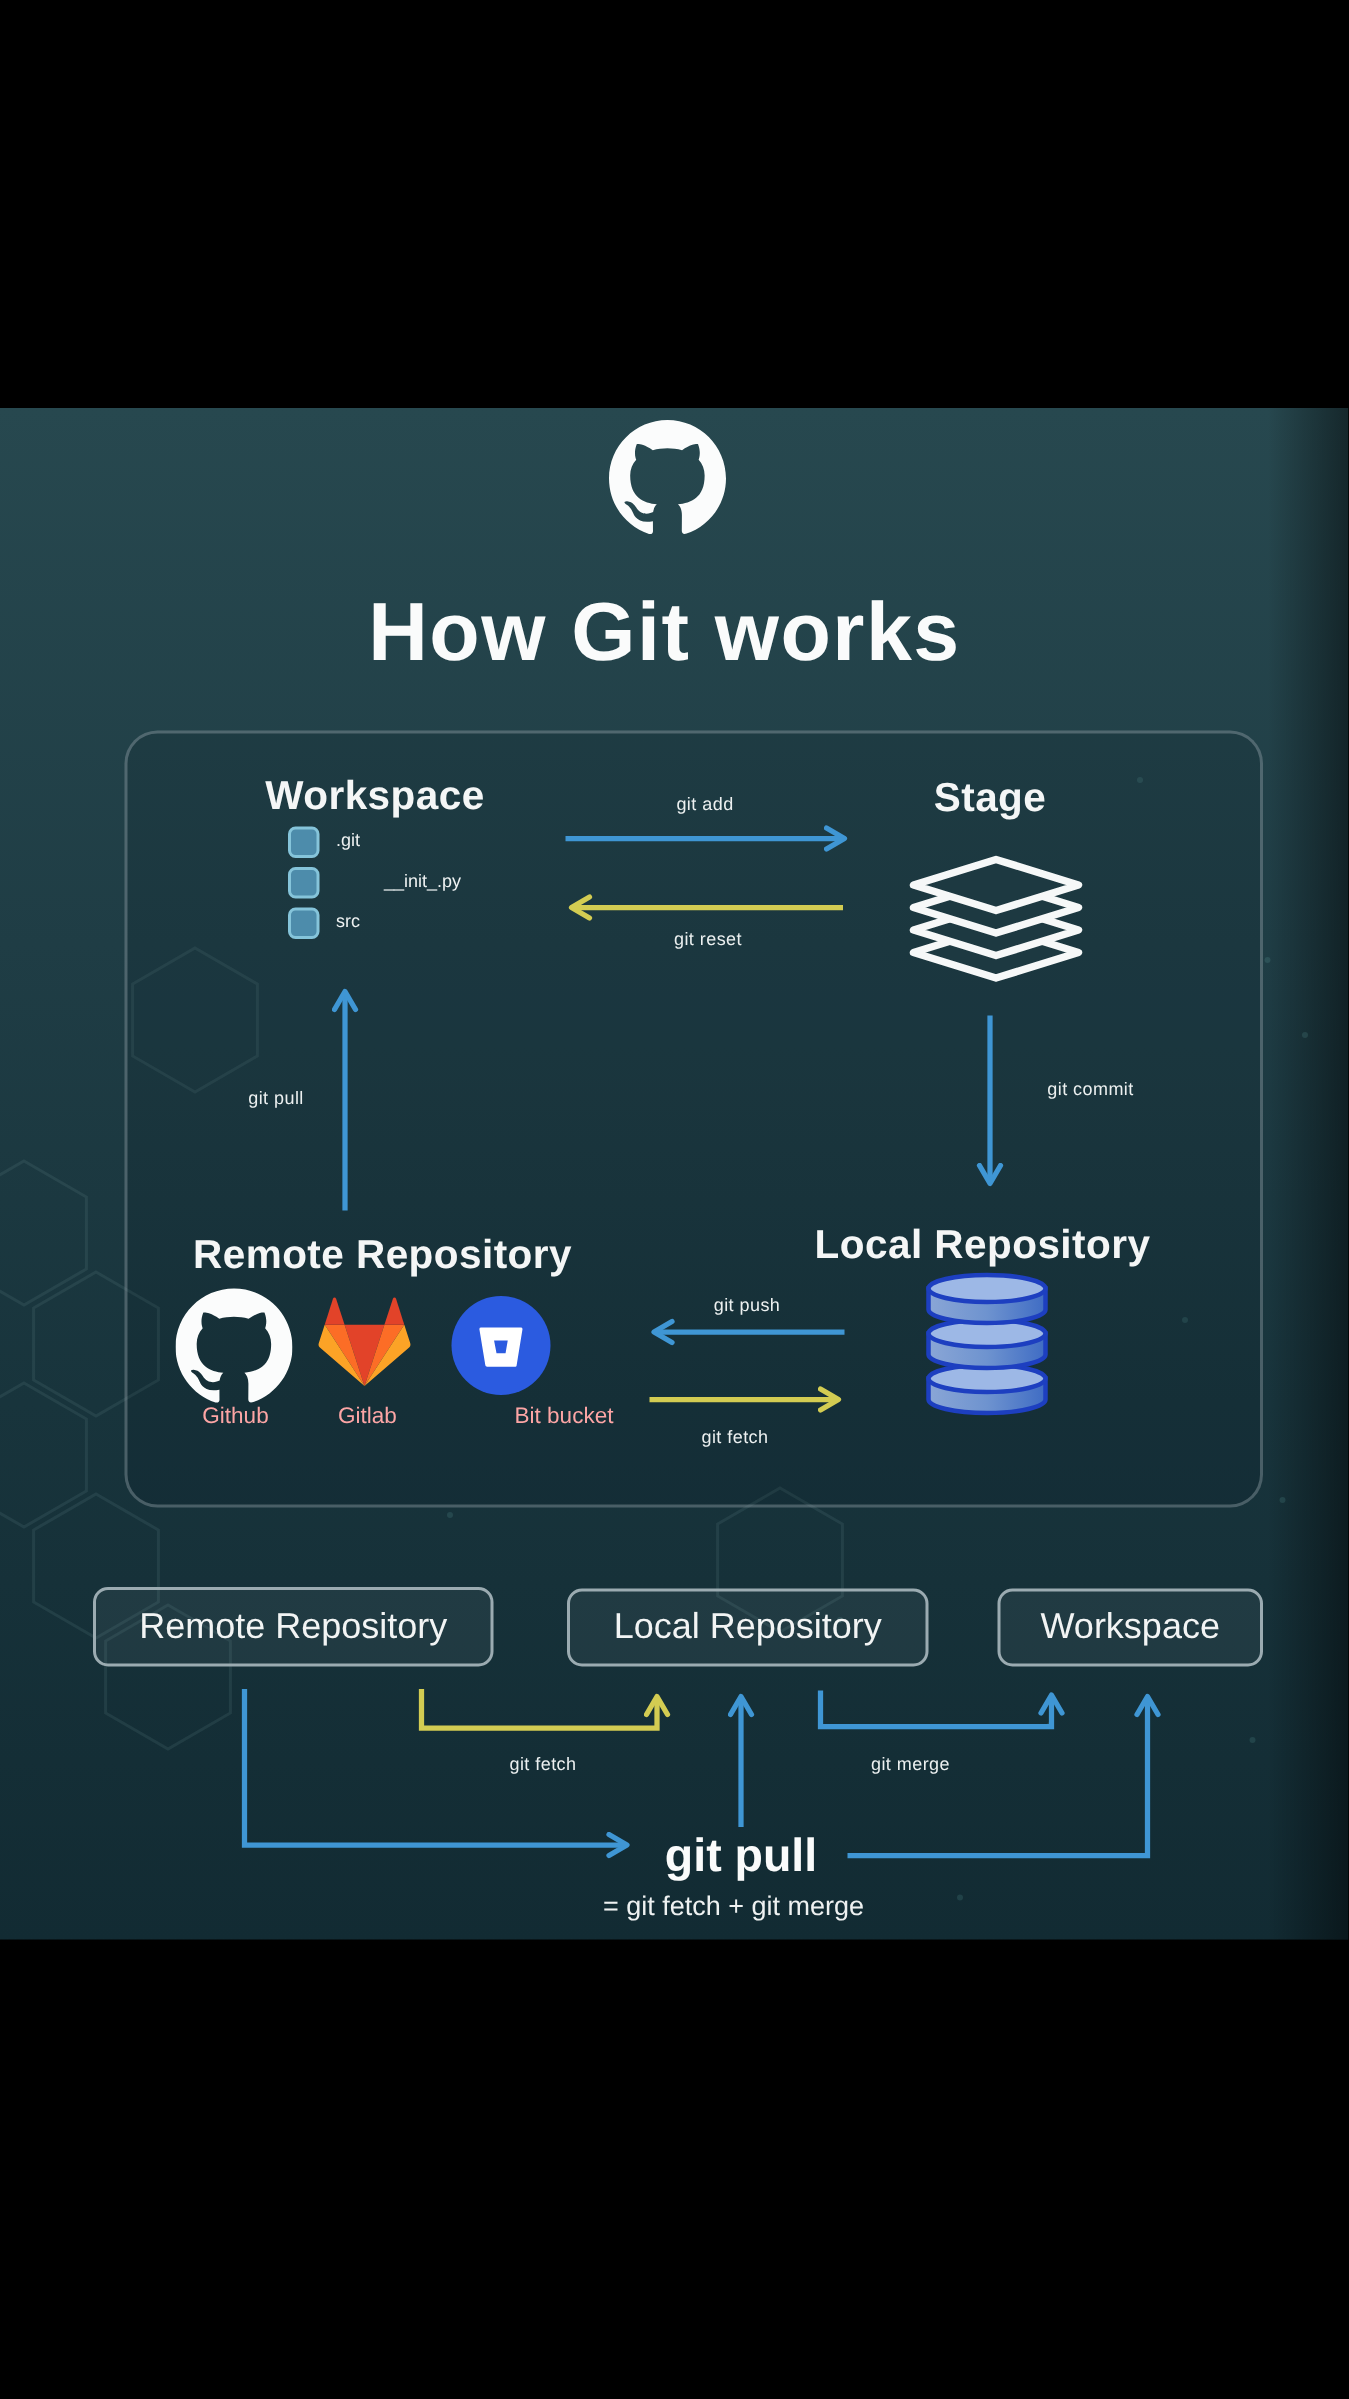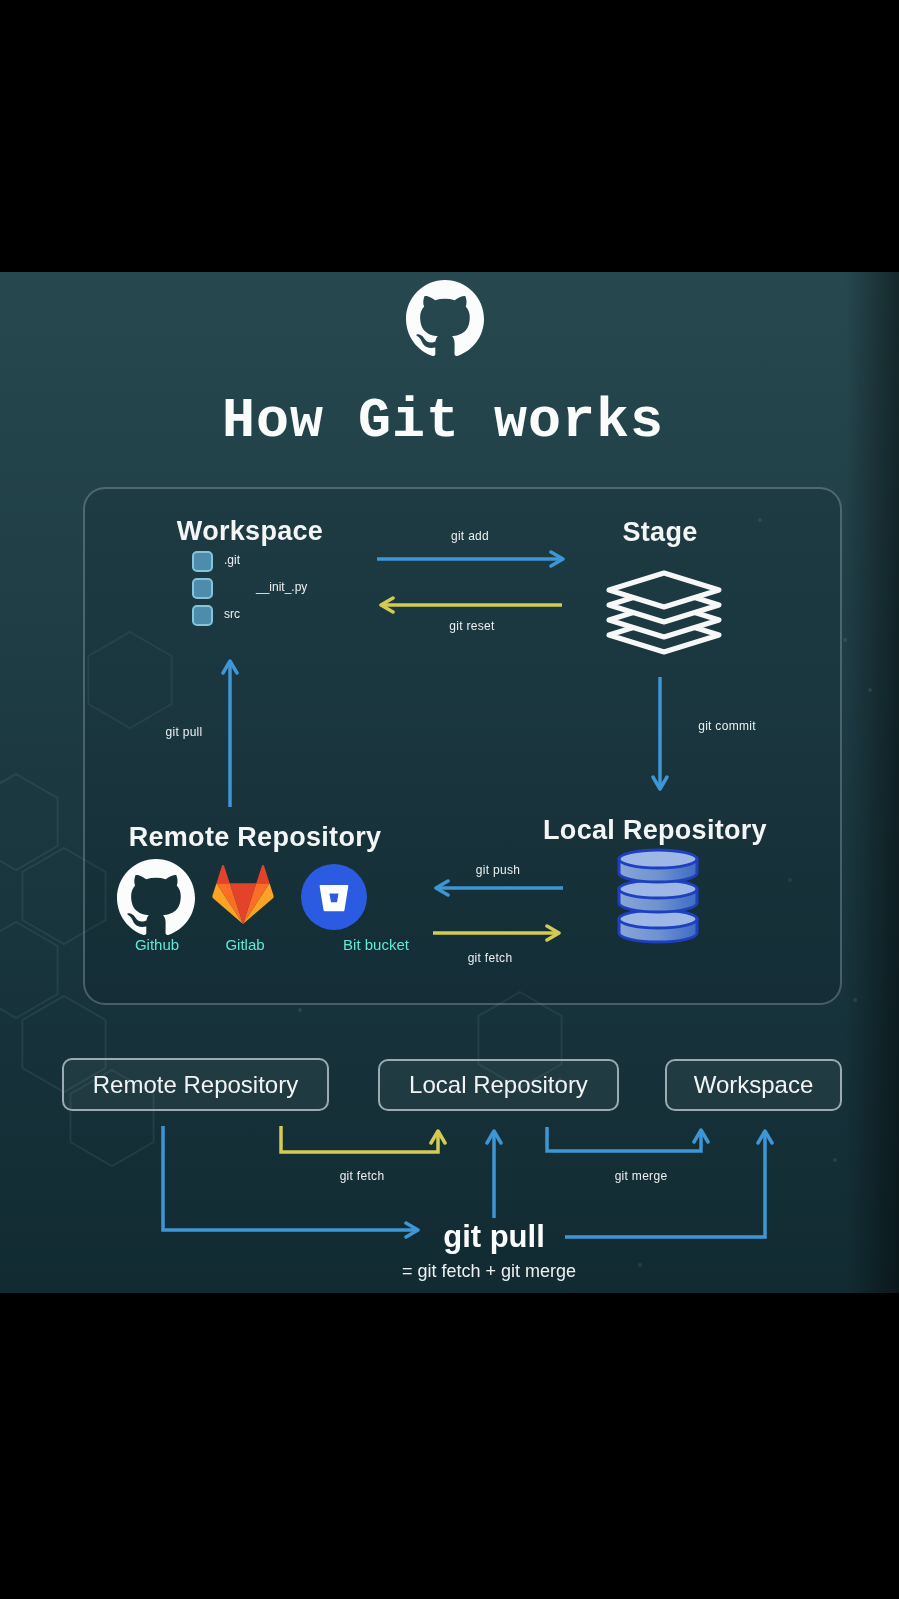--- a/index.html
+++ b/index.html
@@ -9,21 +9,21 @@
         background:linear-gradient(180deg,#27484f 0%,#1f3d45 35%,#18343c 65%,#122b33 100%);}
   .teal-shade{position:absolute;inset:0;background:linear-gradient(90deg,rgba(0,0,0,0) 94%,rgba(0,0,0,0.45) 100%);}
   .card{position:absolute;left:83px;top:487px;width:755px;height:514px;border-radius:22px;
         border:2px solid rgba(195,210,215,0.30);background:rgba(0,10,15,0.10);}
   .abs{position:absolute;}
   .center{transform:translate(-50%,-50%);white-space:nowrap;}
   .title{font-size:55px;font-weight:700;letter-spacing:1px;color:#fafbfb;}
   .heading{font-size:27px;font-weight:600;color:#f4f6f6;letter-spacing:0.3px;}
   .lbl{font-size:12px;color:#ecf0f0;letter-spacing:0.3px;}
   .filelbl{font-size:12px;color:#eef2f2;}
-  .provlbl{font-size:15px;color:#5eead4;}
+  .provlbl{font-size:15px;color:#fca5a5;}
   .filebox{position:absolute;width:21px;height:21px;border-radius:5px;background:#4d8cab;border:2px solid #85c4da;box-sizing:border-box;}
   .flowbox{position:absolute;border:2px solid #9babb1;border-radius:10px;background:rgba(160,180,185,0.08);
            display:flex;align-items:center;justify-content:center;font-size:24px;font-weight:500;color:#f2f4f4;}
   .gitpull-big{font-size:31px;font-weight:600;color:#fafbfb;}
   .equation{font-size:18px;color:#eef1f1;}
   svg{display:block;}
   .overlay{position:absolute;left:0;top:0;pointer-events:none;}
   .bb-circle{position:absolute;width:66px;height:66px;border-radius:50%;background:#2b5be0;
              display:flex;align-items:center;justify-content:center;}
 </style>
@@ -57,21 +57,21 @@
         <circle cx="640" cy="1265" r="2"></circle>
         <circle cx="560" cy="1080" r="2"></circle>
       <circle cx="300" cy="1010" r="2"></circle>
     </g>
   </svg>
 
   <svg class="abs" style="left:406px;top:279px;" width="78" height="78" viewBox="0 0 24 24">
     <path fill="#fbfcfc" d="M12 .297c-6.63 0-12 5.373-12 12 0 5.303 3.438 9.8 8.205 11.385.6.113.82-.258.82-.577 0-.285-.01-1.04-.015-2.04-3.338.724-4.042-1.61-4.042-1.61C4.422 18.07 3.633 17.7 3.633 17.7c-1.087-.744.084-.729.084-.729 1.205.084 1.838 1.236 1.838 1.236 1.07 1.835 2.809 1.305 3.495.998.108-.776.417-1.305.76-1.605-2.665-.3-5.466-1.332-5.466-5.93 0-1.31.465-2.38 1.235-3.22-.135-.303-.54-1.523.105-3.176 0 0 1.005-.322 3.3 1.23.96-.267 1.98-.399 3-.405 1.02.006 2.04.138 3 .405 2.28-1.552 3.285-1.23 3.285-1.23.645 1.653.24 2.873.12 3.176.765.84 1.23 1.91 1.23 3.22 0 4.61-2.805 5.625-5.475 5.92.42.36.81 1.096.81 2.22 0 1.606-.015 2.896-.015 3.286 0 .315.21.69.825.57C20.565 22.092 24 17.592 24 12.297c0-6.627-5.373-12-12-12"></path>
   </svg>
 
-  <div class="abs center title" style="left:443px;top:421px;font-family:Liberation Mono, monospace;">How Git works</div>
+  <div class="abs center title" style="left:443px;top:421px;">How Git works</div>
 
   <div class="card"></div>
 
   <div class="abs center heading" style="left:250px;top:531px;">Workspace</div>
   <div class="filebox" style="left:192px;top:551px;"></div>
   <div class="abs filelbl" style="left:224px;top:553px;">.git</div>
   <div class="filebox" style="left:192px;top:578px;"></div>
   <div class="abs filelbl" style="left:228px;top:580px;margin-left:28px;">__init_.py</div>
   <div class="filebox" style="left:192px;top:605px;"></div>
   <div class="abs filelbl" style="left:224px;top:607px;">src</div>
@@ -165,17 +165,17 @@
     <span>Remote Repository</span>
   </div>
   <div class="flowbox" style="left:378px;top:1059px;width:237px;height:48px;">
     <span>Local Repository</span>
   </div>
   <div class="flowbox" style="left:665px;top:1059px;width:173px;height:48px;">
     <span>Workspace</span>
   </div>
 
   <div class="abs center lbl" style="left:362px;top:1176px;">git fetch</div>
-  <div class="abs center lbl" style="left:641px;top:1176px;">git merge</div>
+  <div class="abs center lbl" style="left:607px;top:1176px;">git merge</div>
   <div class="abs center gitpull-big" style="left:494px;top:1237px;">git pull</div>
   <div class="abs center equation" style="left:489px;top:1271px;">= git fetch + git merge</div>
 
 </div>
 
 </body></html>

